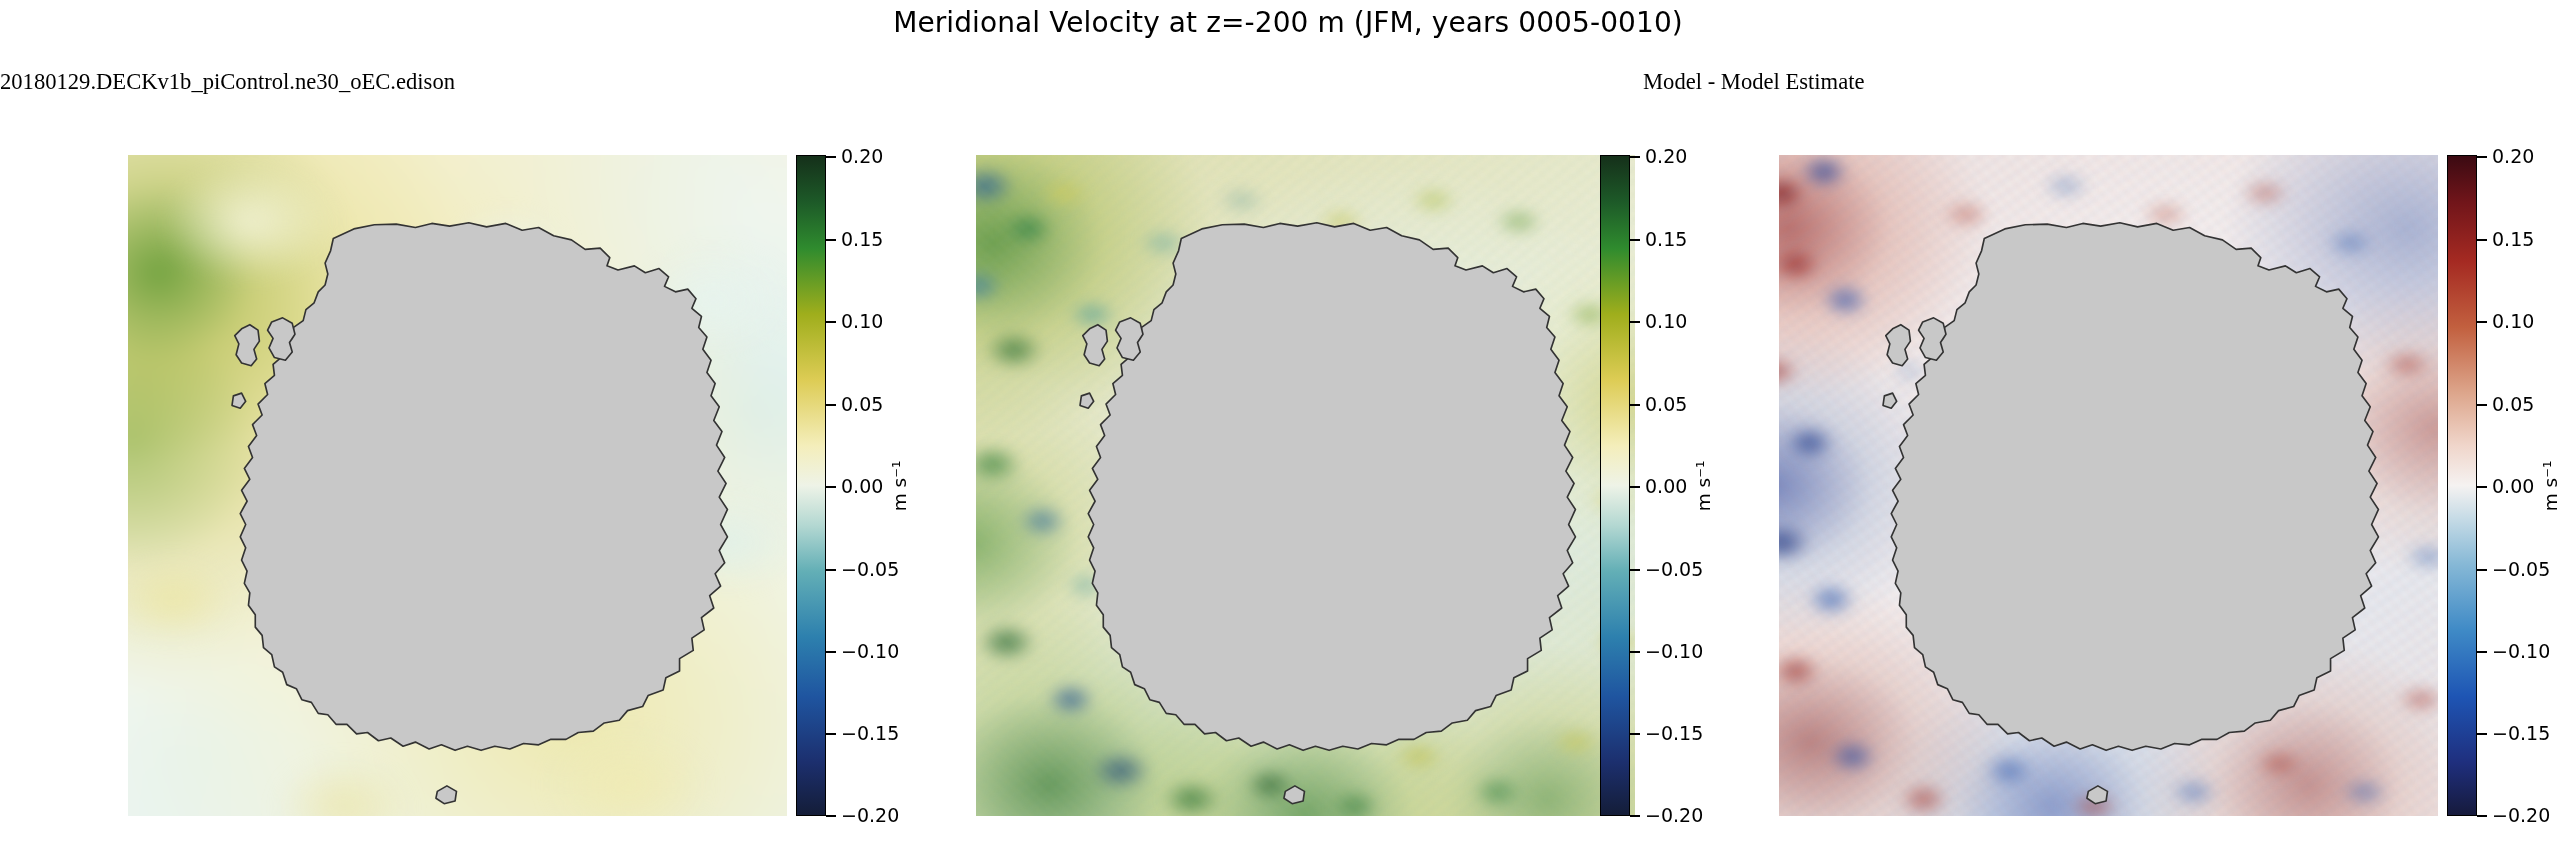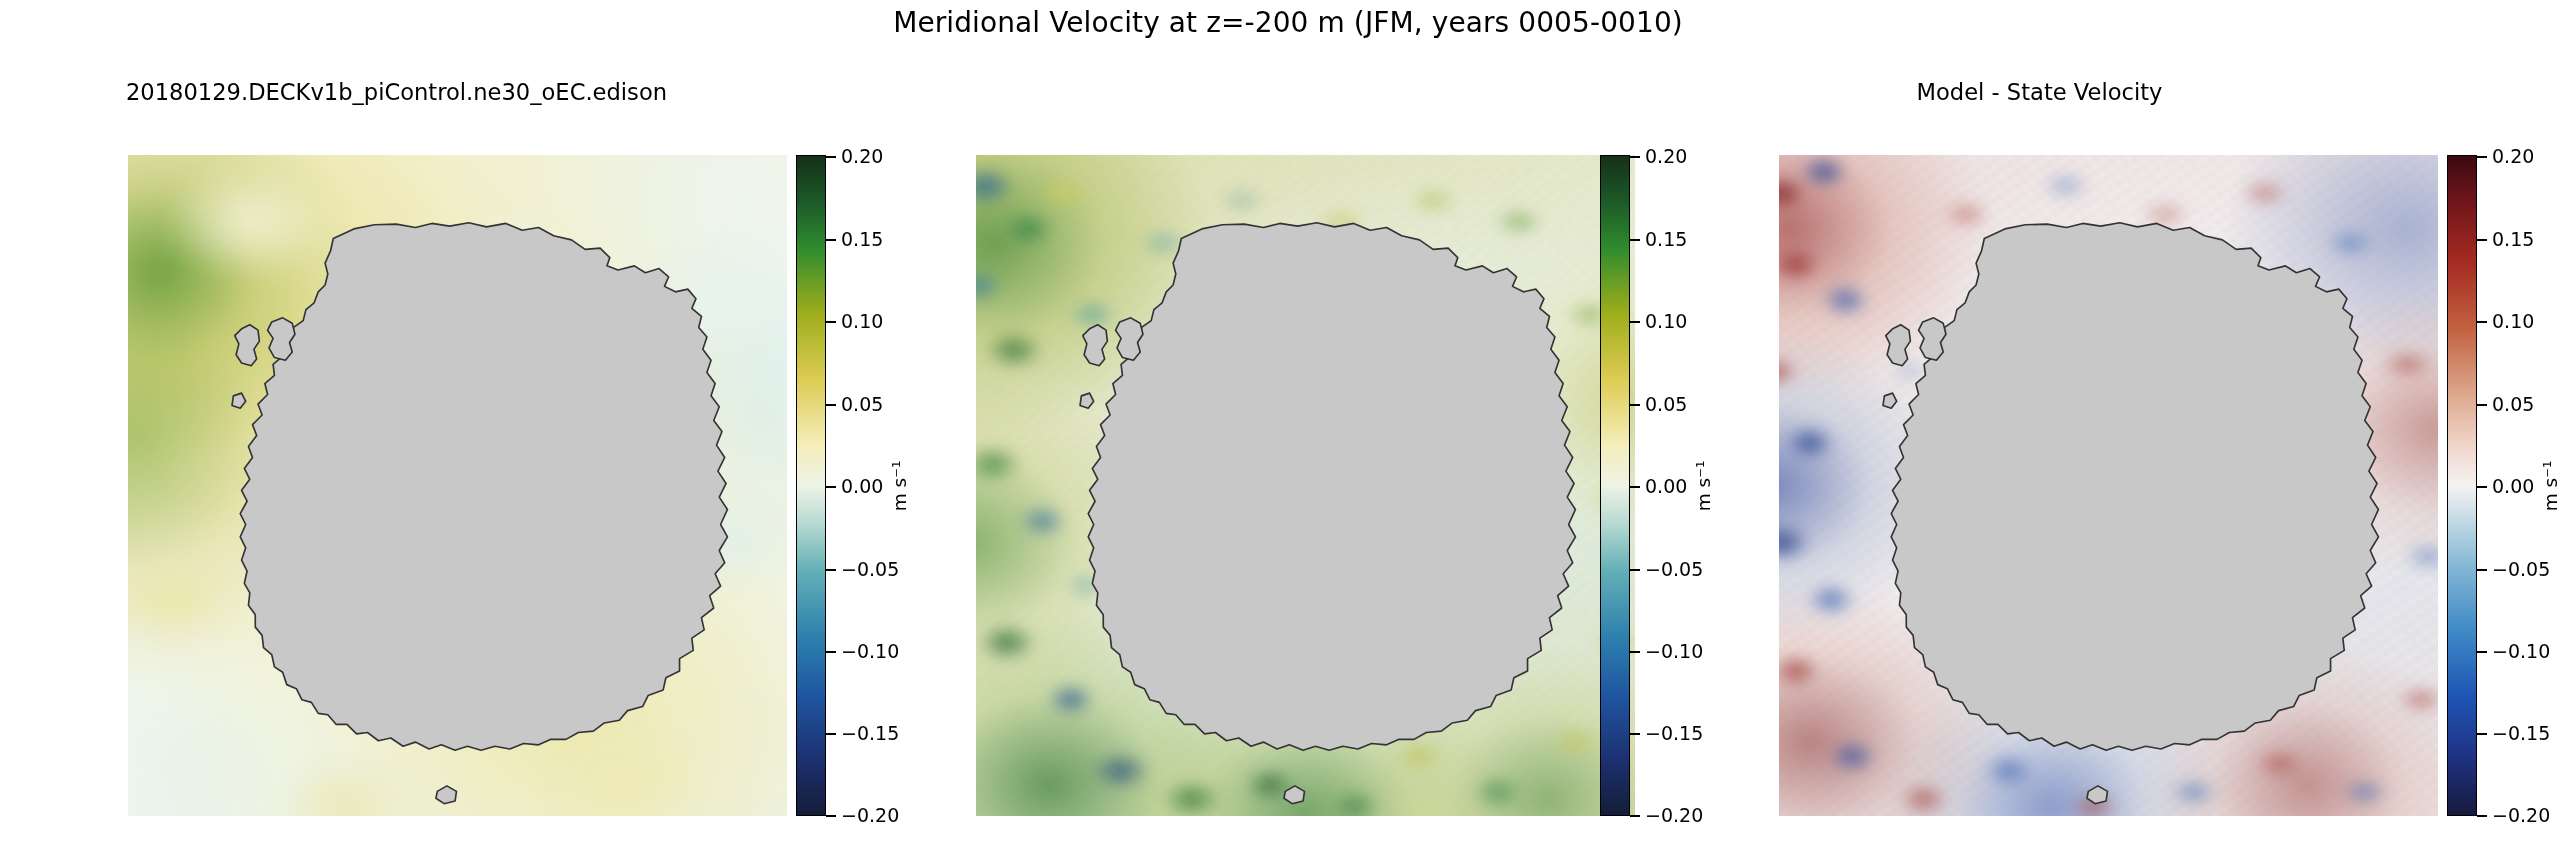--- a/index.html
+++ b/index.html
@@ -12,23 +12,24 @@
   }
   #figure{position:absolute;left:0;top:0;width:2576px;height:850px;background:#fff;}
 
   
   .suptitle{
     position:absolute;left:0;top:5.5px;width:2576px;
     text-align:center;font-size:28px;font-weight:400;
     letter-spacing:0.1px;color:#000;
   }
   .subtitle{
-    position:absolute;top:79px;
-    text-align:center;font-size:22.6px;font-weight:400;color:#000;
+    position:absolute;top:69px;
+    font-size:22.6px;font-weight:400;color:#000;
     white-space:nowrap;
+    font-family:Liberation Serif, serif;
   }
   #t0{left:0px;   width:793px;}
   #t1{left:822px;width:793px;}
   #t2{left:1643px;width:793px;}
 
   
   .panel{
     position:absolute;top:155px;width:659px;height:661px;
     overflow:hidden;background:#ffffff;
   }
@@ -236,21 +237,21 @@
   }
 </style>
 </head>
 <body>
 
 <div id="figure">
 
   <div class="suptitle">Meridional Velocity at z=-200 m (JFM, years 0005-0010)</div>
 
   <div class="subtitle" id="t0">20180129.DECKv1b_piControl.ne30_oEC.edison</div>
-  <div class="subtitle" id="t2">Model - State Velocity</div>
+  <div class="subtitle" id="t2">Model - Model Estimate</div>
 
   <div class="panel" id="p0">
     <div class="field">
       <div class="wash m-base"></div>
       <div class="wash m-blobs"></div>
     </div>
     <div class="continent">
       <svg viewBox="0 0 963 966" preserveAspectRatio="none" aria-hidden="true">
         <g fill="#c8c8c8" stroke="#333333" stroke-width="2.4" stroke-linejoin="round">
           <path d="M300 122 L330 108 L360 102 L392 101 L420 106 L444 100 L470 104 L498 99 L524 105 L552 100 L576 110 L600 106 L622 118 L648 124 L668 138 L690 136 L704 150 L700 162 L716 168 L740 162 L756 172 L776 166 L790 178 L784 192 L800 200 L818 196 L830 210 L824 224 L838 236 L834 252 L846 266 L840 284 L852 300 L846 318 L858 334 L852 352 L864 368 L856 388 L868 404 L860 424 L872 442 L862 462 L874 480 L864 500 L876 518 L866 540 L876 558 L864 578 L872 596 L858 612 L866 630 L850 644 L856 662 L838 676 L842 694 L824 706 L826 724 L806 736 L806 754 L786 764 L782 782 L760 790 L752 806 L730 812 L718 826 L696 830 L680 842 L658 844 L640 854 L618 854 L600 862 L578 860 L558 868 L536 864 L516 870 L496 864 L478 870 L458 862 L440 868 L420 858 L402 864 L384 852 L366 856 L350 844 L334 846 L320 832 L304 832 L292 818 L278 816 L268 800 L254 796 L246 780 L232 774 L226 756 L214 748 L210 730 L198 720 L196 702 L186 690 L186 672 L176 658 L178 640 L170 626 L174 608 L166 592 L172 574 L164 558 L172 540 L164 524 L174 506 L166 490 L178 474 L170 458 L182 442 L176 426 L188 410 L182 394 L196 380 L190 364 L204 350 L200 334 L214 322 L212 306 L226 294 L226 278 L240 268 L242 252 L256 242 L260 226 L272 216 L278 200 L288 190 L292 174 L288 158 L296 140 Z"></path>

